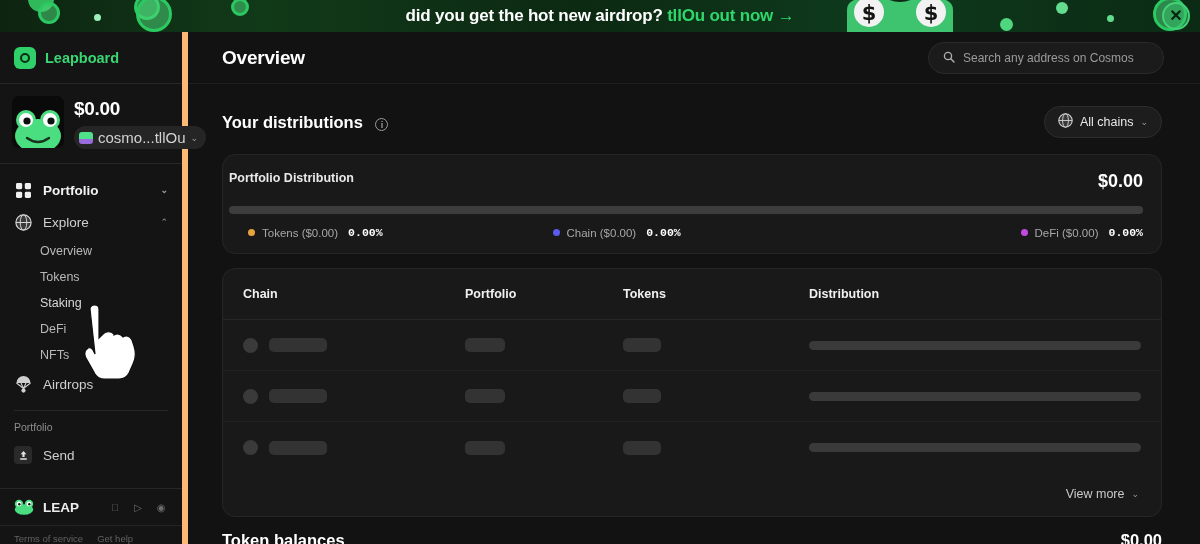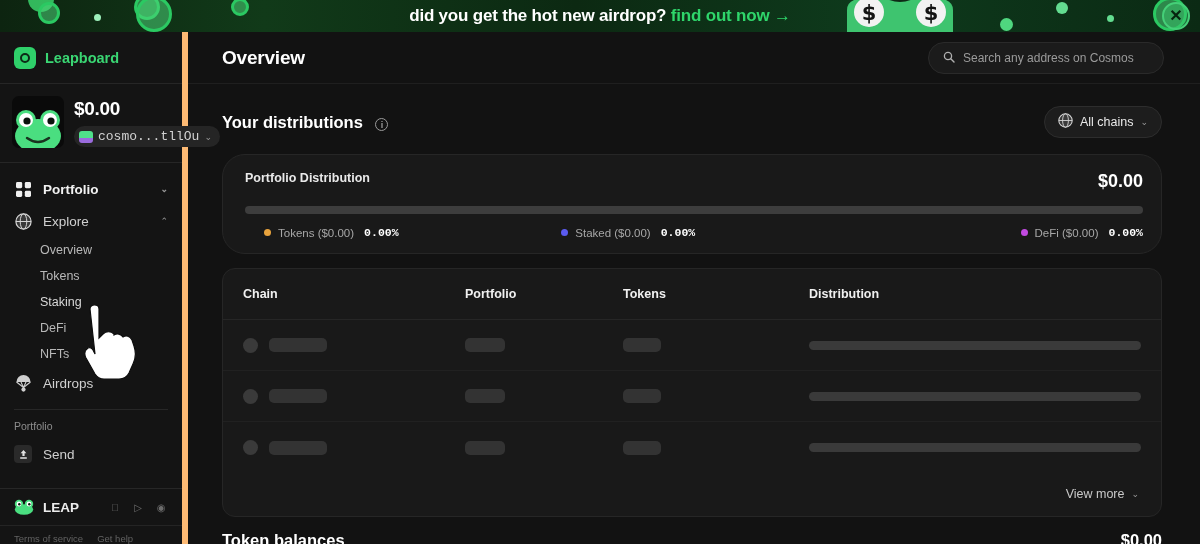--- a/index.html
+++ b/index.html
@@ -63,21 +63,21 @@
     position: relative; overflow: hidden; flex: 0 0 52px;
   }
   .frog-face { position: absolute; left: 2px; bottom: -2px; width: 48px; height: 44px; }
   .acct-right { padding-top: 2px; }
   .balance { color: #fff; font-size: 19px; font-weight: bold; letter-spacing: -0.3px; }
   .addr-chip {
     margin-top: 6px; display: inline-flex; align-items: center; gap: 5px;
     background: #252525; border-radius: 12px; padding: 3px 8px 3px 5px;
   }
   .chip-ico { width: 14px; height: 12px; border-radius: 3px; background: linear-gradient(180deg,#4fe08a 0 55%,#9a6bdd 55% 100%); flex:0 0 14px;}
-  .addr-text { color: #d2d2d2; font-size: 13px; font-family: Liberation Mono, monospace; }
+  .addr-text { color: #d2d2d2; font-size: 15px; }
   .chev { color: #9a9a9a; font-size: 9px; }
 
   .nav { padding: 10px 0 0 0; flex: 1 1 auto; }
   .nav-group {
     display: flex; align-items: center; gap: 11px; padding: 7px 14px;
     color: #f2f2f2; font-size: 13.5px; font-weight: bold; cursor: pointer;
   }
   .nav-group .grow { flex: 1 1 auto; }
   .nav-group.dim { color: #cfcfcf; font-weight: normal; }
   .nav-ico { width: 18px; height: 18px; flex: 0 0 18px; display:flex; align-items:center; justify-content:center;}
@@ -130,22 +130,22 @@
     border: 1.3px solid #9a9a9a; color: #9a9a9a; font-size: 9px;
     display: inline-flex; align-items: center; justify-content: center;
   }
   .chains-btn {
     display: inline-flex; align-items: center; gap: 7px; height: 32px;
     padding: 0 13px; border-radius: 16px; background: #1d1d1d; border: 1px solid #2d2d2d;
     color: #e8e8e8; font-size: 12.5px; cursor: pointer;
   }
 
   .card {
-    background: #191919; border: 1px solid #262626; border-radius: 23px;
-    padding: 16px 18px 14px 22px; margin-bottom: 14px;
+    background: #191919; border: 1px solid #262626; border-radius: 13px;
+    padding: 16px 18px 14px 6px; margin-bottom: 14px;
   }
   .card-top { display: flex; align-items: flex-start; }
   .card-title { color: #e9e9e9; font-size: 12.5px; font-weight: bold; flex: 1 1 auto; }
   .card-amount { color: #fff; font-size: 18px; font-weight: bold; }
   .track { height: 8px; border-radius: 5px; background: #3d3d3d; margin: 14px 0 12px 0; }
   .legend { display: flex; align-items: center; margin-left: 19px; }
   .leg { display: flex; align-items: center; gap: 7px; }
   .dot { width: 7px; height: 7px; border-radius: 50%; flex: 0 0 7px; }
   .leg-label { color: #a7a7a7; font-size: 11.5px; }
   .leg-val { color: #fff; font-size: 11.5px; font-weight: bold; margin-left: 3px; font-family: Liberation Mono, monospace;}
@@ -188,21 +188,21 @@
   <div class="banner">
     <div class="bubble" style="left:28px;top:-14px;width:26px;height:26px;opacity:.85"></div>
     <div class="bubble ring" style="left:38px;top:2px;width:22px;height:22px;"></div>
     <div class="bubble ring" style="left:134px;top:-6px;width:26px;height:26px;"></div>
     <div class="bubble" style="left:94px;top:14px;width:7px;height:7px;background:#9df0bb"></div>
     <div class="bubble ring" style="left:136px;top:-4px;width:36px;height:36px;"></div>
     <div class="bubble ring" style="left:231px;top:-2px;width:18px;height:18px;"></div>
 
     <div class="banner-text">
       <span>did you get the hot new airdrop?</span>
-      <span class="banner-cta">find out now →</span>
+      <span class="banner-cta">tllOu out now →</span>
     </div>
 
     <svg class="frog-money" viewBox="0 0 134 40">
       <path d="M14 40 L14 14 Q14 2 34 2 L100 2 Q120 2 120 14 L120 40 Z" fill="#3ec46f"></path>
       <path d="M52 2 Q67 10 82 2 L82 -4 L52 -4 Z" fill="#0e2a16"></path>
       <circle cx="36" cy="16" r="15" fill="#f2f2f2"></circle>
       <circle cx="98" cy="16" r="15" fill="#f2f2f2"></circle>
       <text x="36" y="24" font-size="21" font-weight="bold" text-anchor="middle" fill="#141414" font-family="DejaVu Sans, sans-serif">$</text>
       <text x="98" y="24" font-size="21" font-weight="bold" text-anchor="middle" fill="#141414" font-family="DejaVu Sans, sans-serif">$</text>
     </svg>
@@ -374,21 +374,21 @@
           </div>
           <div class="track"></div>
           <div class="legend">
             <div class="leg">
               <span class="dot" style="background:#e8a33d"></span>
               <span class="leg-label">Tokens ($0.00)</span>
               <span class="leg-val">0.00%</span>
             </div>
             <div class="leg mid">
               <span class="dot" style="background:#5b5bf0"></span>
-              <span class="leg-label">Staked ($0.00)</span>
+              <span class="leg-label">Chain ($0.00)</span>
               <span class="leg-val">0.00%</span>
             </div>
             <div class="leg end">
               <span class="dot" style="background:#c24ae0"></span>
               <span class="leg-label">DeFi ($0.00)</span>
               <span class="leg-val">0.00%</span>
             </div>
           </div>
         </div>
 

